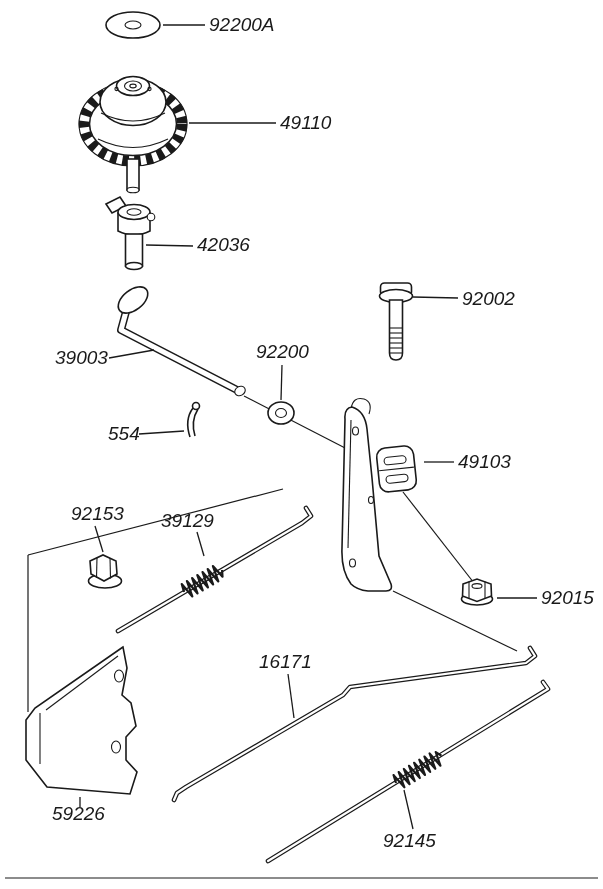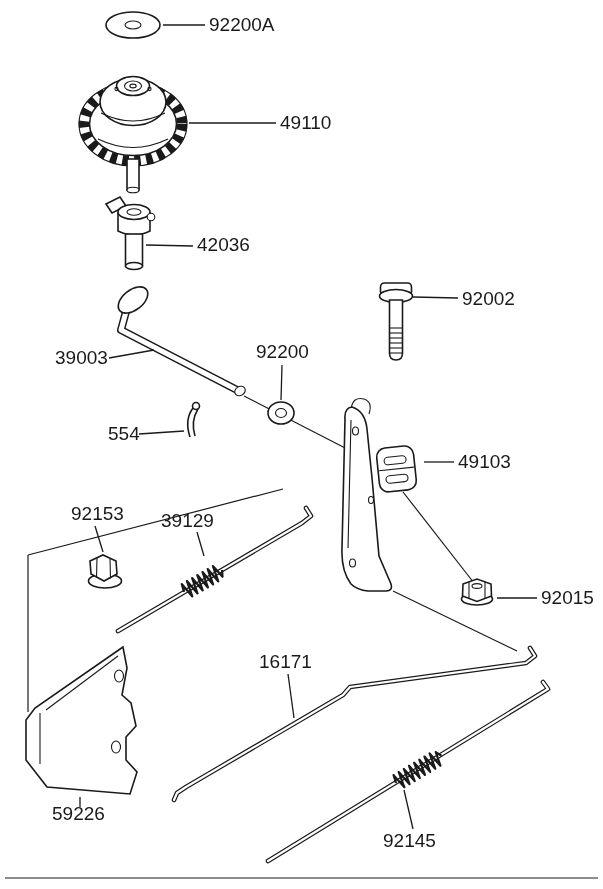--- a/index.html
+++ b/index.html
@@ -1,17 +1,17 @@
 <!DOCTYPE html>
 <html><head>
 <meta charset="utf-8">
 <title>Parts Diagram</title>
 <style>
   html,body{margin:0;padding:0;background:#ffffff;}
-  .canvas{position:relative;width:603px;height:889px;background:#ffffff;overflow:hidden;}
+  .canvas{position:relative;width:603px;height:889px;background:#ffffff;overflow:hidden;font-style:italic;}
   svg{display:block;}
   svg text{font-family:"Liberation Sans",sans-serif;font-size:19px;fill:#1a1a1a;}
   .part{fill:#ffffff;stroke:#1a1a1a;stroke-width:1.6;}
   .thin{stroke-width:1.1;}
   .detail{fill:none;stroke:#1a1a1a;stroke-width:1.1;}
   .pin{fill:none;stroke:#1a1a1a;stroke-width:1.6;}
   .leader{stroke:#1a1a1a;stroke-width:1.3;}
   .axis{stroke:#1a1a1a;stroke-width:1.2;}
   .rod-outer{stroke:#1a1a1a;stroke-width:4.6;fill:none;stroke-linejoin:round;stroke-linecap:round;}
   .rod-inner{stroke:#ffffff;stroke-width:2.2;fill:none;stroke-linejoin:round;stroke-linecap:round;}

